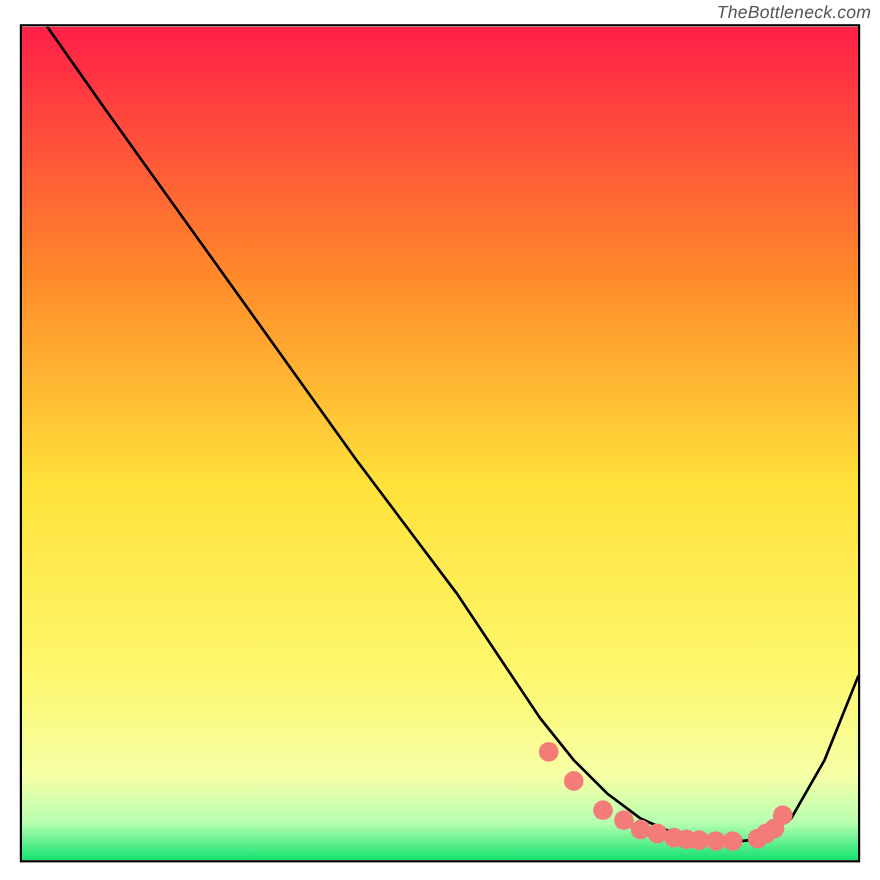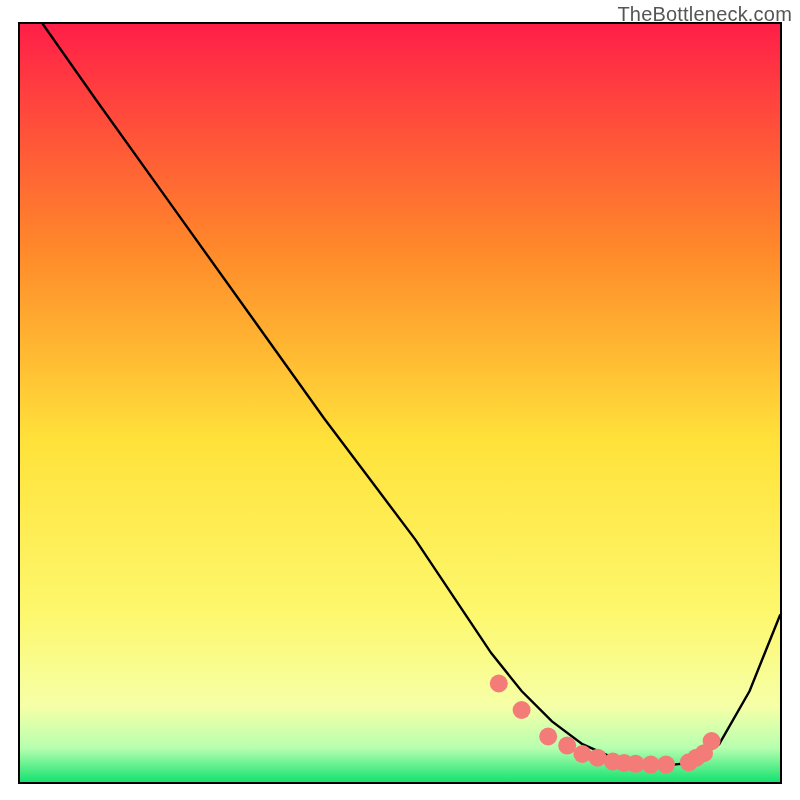--- a/index.html
+++ b/index.html
@@ -14,24 +14,25 @@
   .chart-wrap {
     position: relative;
     width: 800px;
     height: 800px;
   }
   .watermark {
     position: absolute;
     top: 3px;
     right: 8px;
     color: #555;
-    font-size: 20px;
+    font-size: 16px;
     font-weight: 500;
     letter-spacing: 0.2px;
     user-select: none;
+    font-style: italic;
   }
   .plot-area {
     position: absolute;
     left: 18px;
     top: 22px;
     width: 764px;
     height: 762px;
     border: 2px solid #000;
     box-sizing: border-box;
     overflow: hidden;

